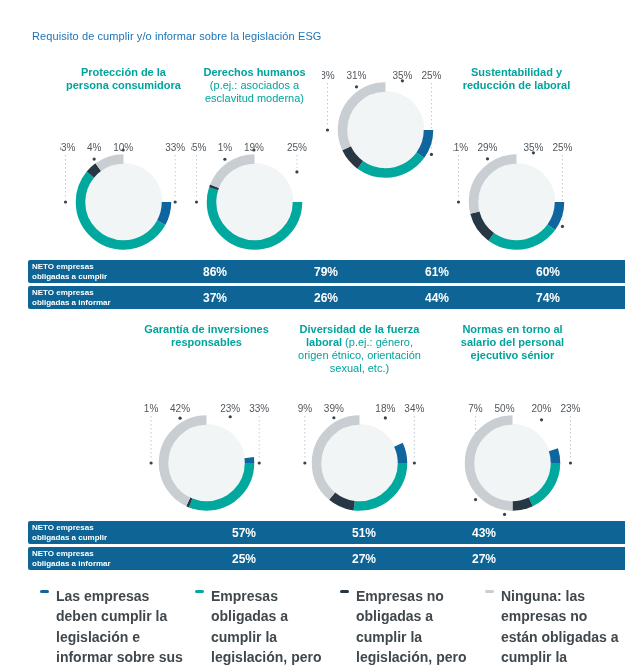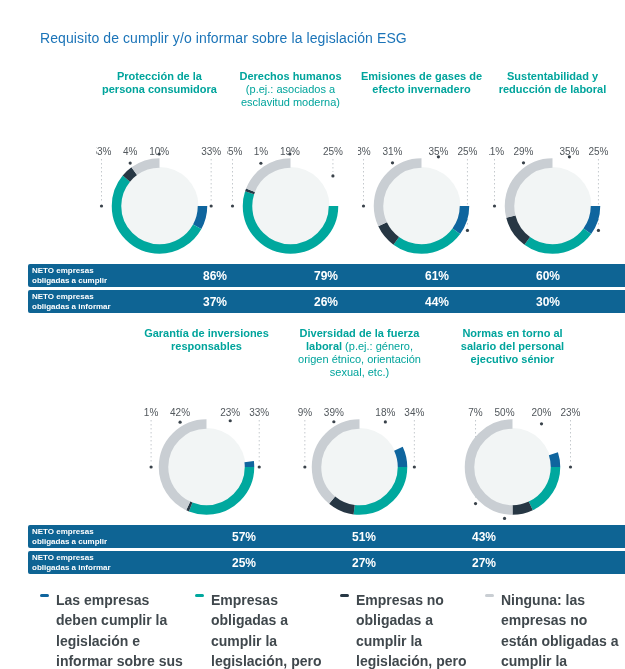--- a/index.html
+++ b/index.html
@@ -1,24 +1,24 @@
 <!DOCTYPE html>
 <html><head>
 <meta charset="utf-8">
 <style>
   html,body{margin:0;padding:0;}
   body{
     width:625px;height:669px;overflow:hidden;background:#ffffff;
     font-family:"Liberation Sans", sans-serif;position:relative;
   }
   .page-title{
-    margin:30px 0 0 40px;font-size:14px;font-weight:400;color:#1b74b8;letter-spacing:.1px;
+    margin:30px 0 0 32px;font-size:11px;font-weight:400;color:#1b74b8;letter-spacing:.1px;
   }
   .charts-row{display:flex;}
-  .charts-row.top{margin:24px 0 0 96px;gap:4px;}
+  .charts-row.top{margin:24px 0 0 60px;gap:4px;}
   .charts-row.bottom{margin:14px 0 0 138px;gap:16px;}
   .chart-col{display:flex;flex-direction:column;align-items:center;}
   .charts-row.top .chart-col{width:127px;}
   .charts-row.bottom .chart-col{width:137px;}
   .chart-header{
     width:100%;text-align:center;color:#00a49c;font-size:11px;font-weight:bold;line-height:1.17;
   }
   .charts-row.top .chart-header{height:60px;margin-bottom:12px;}
   .charts-row.bottom .chart-header{height:70px;margin-bottom:6px;}
   .chart-header .hdr-normal{font-weight:400;}
@@ -82,21 +82,20 @@
         <circle cx="33.895915002610295" cy="21.249583025807503" r="1.6" fill="#39424a"></circle>
         <circle cx="62.895915002610295" cy="12.00350895189245" r="1.6" fill="#39424a"></circle>
         <circle cx="105.92640687119285" cy="33.93340724325418" r="1.6" fill="#39424a"></circle>
         <text x="5.5" y="13" text-anchor="middle">55%</text>
         <text x="33.895915002610295" y="13" text-anchor="middle">1%</text>
         <text x="62.895915002610295" y="13" text-anchor="middle">19%</text>
         <text x="105.92640687119285" y="13" text-anchor="middle">25%</text>
       </svg>
     </div>
     <div class="chart-col">
-      <div class="chart-header"><span>Emisiones de gases de efecto invernadero</span></div>
       <svg width="127" height="118" class="donut-svg">
         <line x1="5.5" y1="17" x2="5.5" y2="60" stroke="#c4c9cd" stroke-width="1" stroke-dasharray="1.5 2.5"></line>
         <line x1="109.42322967685796" y1="17" x2="109.42322967685796" y2="84.39378970243354" stroke="#c4c9cd" stroke-width="1" stroke-dasharray="1.5 2.5"></line>
         <circle cx="63.5" cy="64" r="39" fill="#f2f5f5"></circle>
         <circle cx="63.5" cy="64" r="43" fill="none" stroke="#0f659e" stroke-width="9.5" pathLength="100" stroke-dasharray="35 100" stroke-dashoffset="25"></circle>
         <circle cx="63.5" cy="64" r="43" fill="none" stroke="#00a89e" stroke-width="9.5" pathLength="100" stroke-dasharray="25 100" stroke-dashoffset="-10"></circle>
         <circle cx="63.5" cy="64" r="43" fill="none" stroke="#273744" stroke-width="9.5" pathLength="100" stroke-dasharray="8 100" stroke-dashoffset="-35"></circle>
         <circle cx="63.5" cy="64" r="43" fill="none" stroke="#c9ced3" stroke-width="9.5" pathLength="100" stroke-dasharray="32 100" stroke-dashoffset="-43"></circle>
         <circle cx="5.5" cy="64" r="1.6" fill="#39424a"></circle>
         <circle cx="34.48937957403634" cy="20.844653836394038" r="1.6" fill="#39424a"></circle>
@@ -138,21 +137,21 @@
         <div class="neto-val">61%</div>
         <div class="neto-val">60%</div>
       </div>
     </div>
     <div class="neto-bar">
       <div class="neto-bar-label">NETO empresas obligadas a informar</div>
       <div class="neto-vals cols4">
         <div class="neto-val">37%</div>
         <div class="neto-val">26%</div>
         <div class="neto-val">44%</div>
-        <div class="neto-val">30%</div>
+        <div class="neto-val">74%</div>
       </div>
     </div>
   </div>
 
 <div id="row1-charts" class="charts-row bottom">
     <div class="chart-col">
       <div class="chart-header"><span>Garantía de inversiones responsables</span></div>
       <svg width="137" height="118" class="donut-svg">
         <line x1="13.085563280956599" y1="17" x2="13.085563280956599" y2="60" stroke="#c4c9cd" stroke-width="1" stroke-dasharray="1.5 2.5"></line>
         <line x1="121.22656756929885" y1="17" x2="121.22656756929885" y2="60" stroke="#c4c9cd" stroke-width="1" stroke-dasharray="1.5 2.5"></line>

